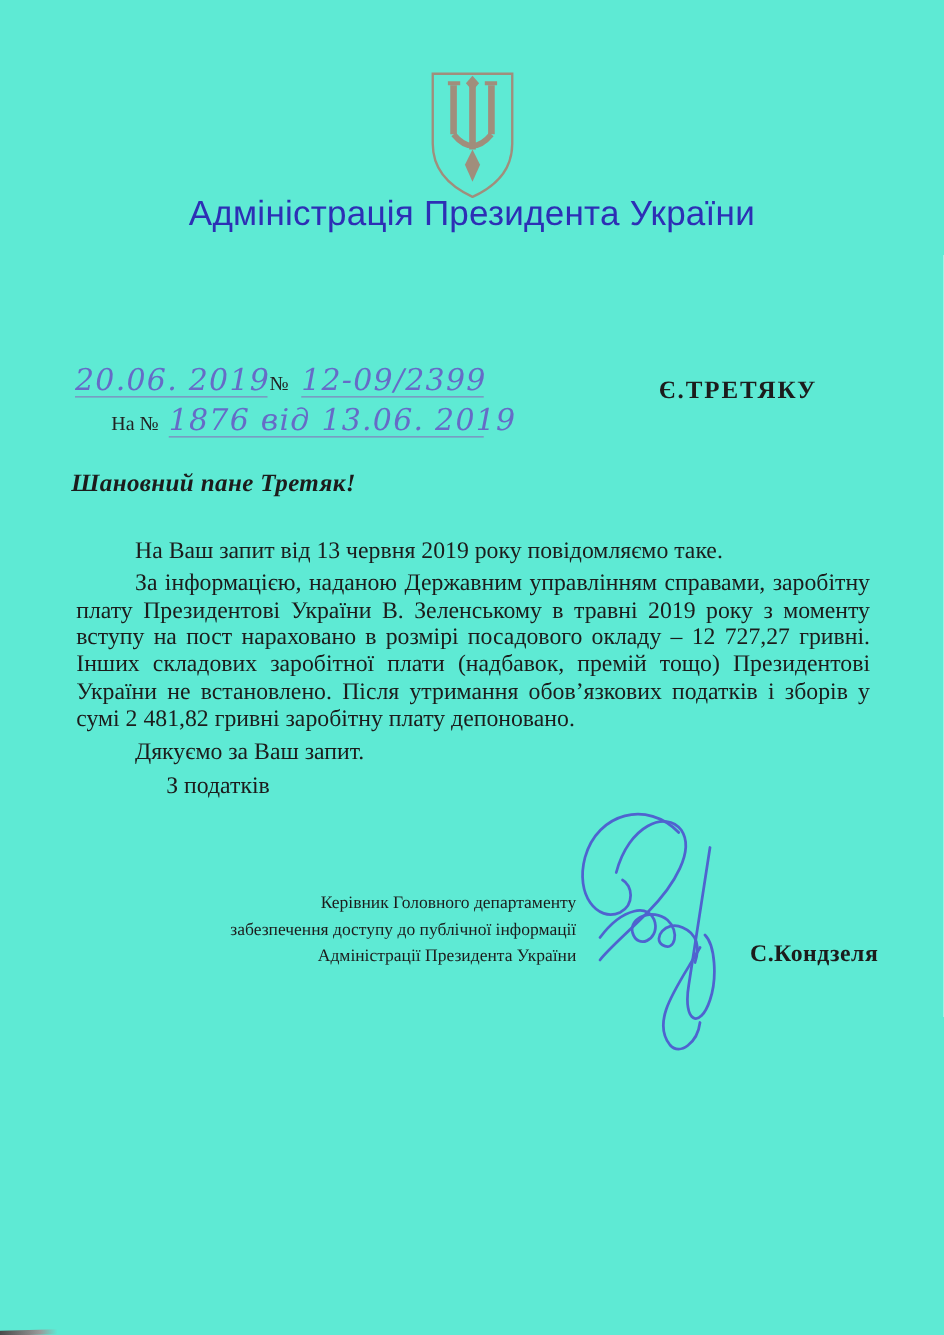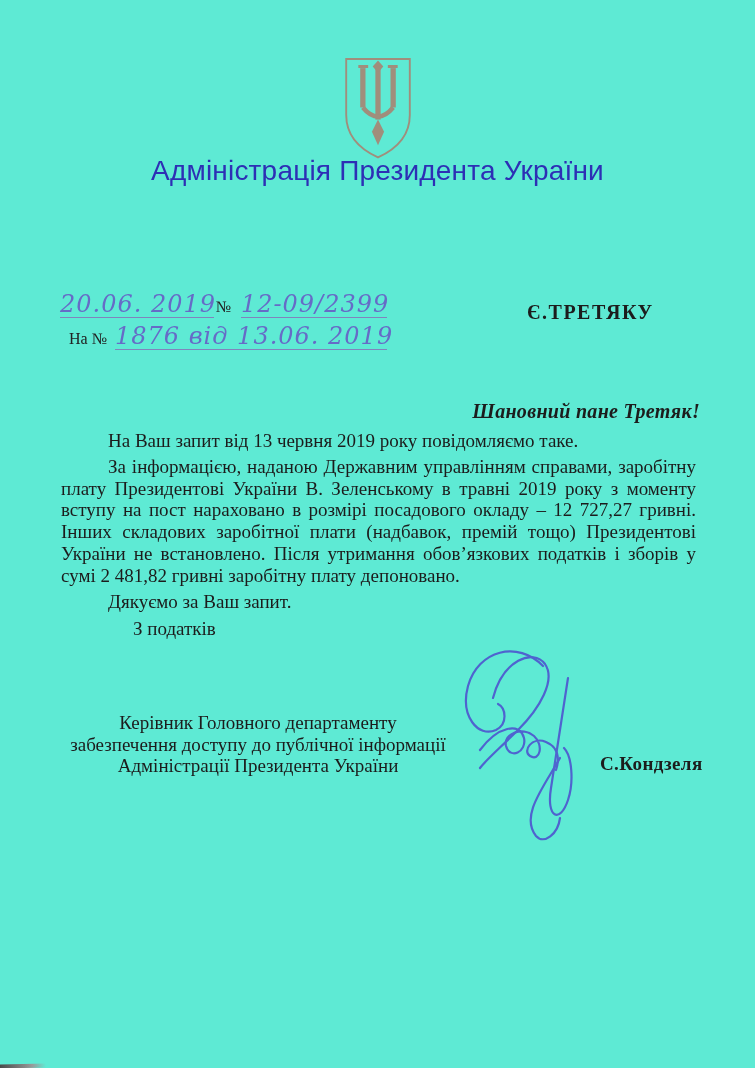--- a/index.html
+++ b/index.html
@@ -25,21 +25,21 @@
     position:absolute;left:0;top:200px;width:755px;
     text-align:center;
     font-family:"Liberation Sans", sans-serif;
     font-size:21px;line-height:28px;
     color:#3038b2;
   }
   
   .ref-block{position:absolute;left:57px;top:292px;width:330px;font-size:16px;}
   .ref-line{display:flex;align-items:baseline;white-space:nowrap;}
   .ref-line1{margin-left:3px;}
-  .ref-line2{margin-left:10px;margin-top:6px;}
+  .ref-line2{margin-left:30px;margin-top:6px;}
   .hand{
     font-family:"DejaVu Serif", serif;
     font-style:italic;
     color:#666bc7;
     font-size:24px;
     transform:skewX(-8deg);
     letter-spacing:1px;
   }
   .hand-slot{
     display:inline-block;
@@ -51,42 +51,42 @@
   .slot-number{min-width:135px;margin-left:8px;}
   .slot-reply{min-width:218px;margin-left:6px;}
   .ref-label{font-size:16px;color:#222;padding:0 2px;}
   
   .addressee{
     position:absolute;left:479px;top:301px;
     font-weight:bold;font-size:20px;letter-spacing:1.5px;margin-left:48px;
   }
   
   .salutation{
-    position:absolute;left:57px;top:400px;width:643px;
-    text-align:right;
+    position:absolute;left:57px;top:376px;width:643px;
+    text-align:left;
     font-weight:bold;font-style:italic;
     font-size:20px;letter-spacing:0.3px;
   }
   
   .body-text{
     position:absolute;left:57px;top:426px;width:643px;
     font-size:19px;line-height:21.8px;
     text-align:justify;
   }
   .body-text p{margin:4px;text-indent:47px;}
   .closing{
     position:absolute;left:133px;top:618px;
     font-size:19px;
   }
   
   .sig-scrawl{position:absolute;left:448px;top:638px;width:175px;height:205px;}
   .signer-position{
-    position:absolute;left:69px;top:712px;width:378px;
-    text-align:center;
-    font-size:19px;line-height:21.5px;
+    position:absolute;left:83px;top:712px;width:378px;
+    text-align:right;
+    font-size:14px;line-height:21.5px;
   }
   .signer-name{
     position:absolute;left:600px;top:753px;
     font-weight:bold;font-size:19px;letter-spacing:0.4px;
   }
   
   .scan-mark{
     position:absolute;left:0px;bottom:0px;width:46px;height:4px;
     background:linear-gradient(90deg,#4a4a4a,#9a9a9a 70%,rgba(255,255,255,0));
     transform:rotate(-1.5deg);

